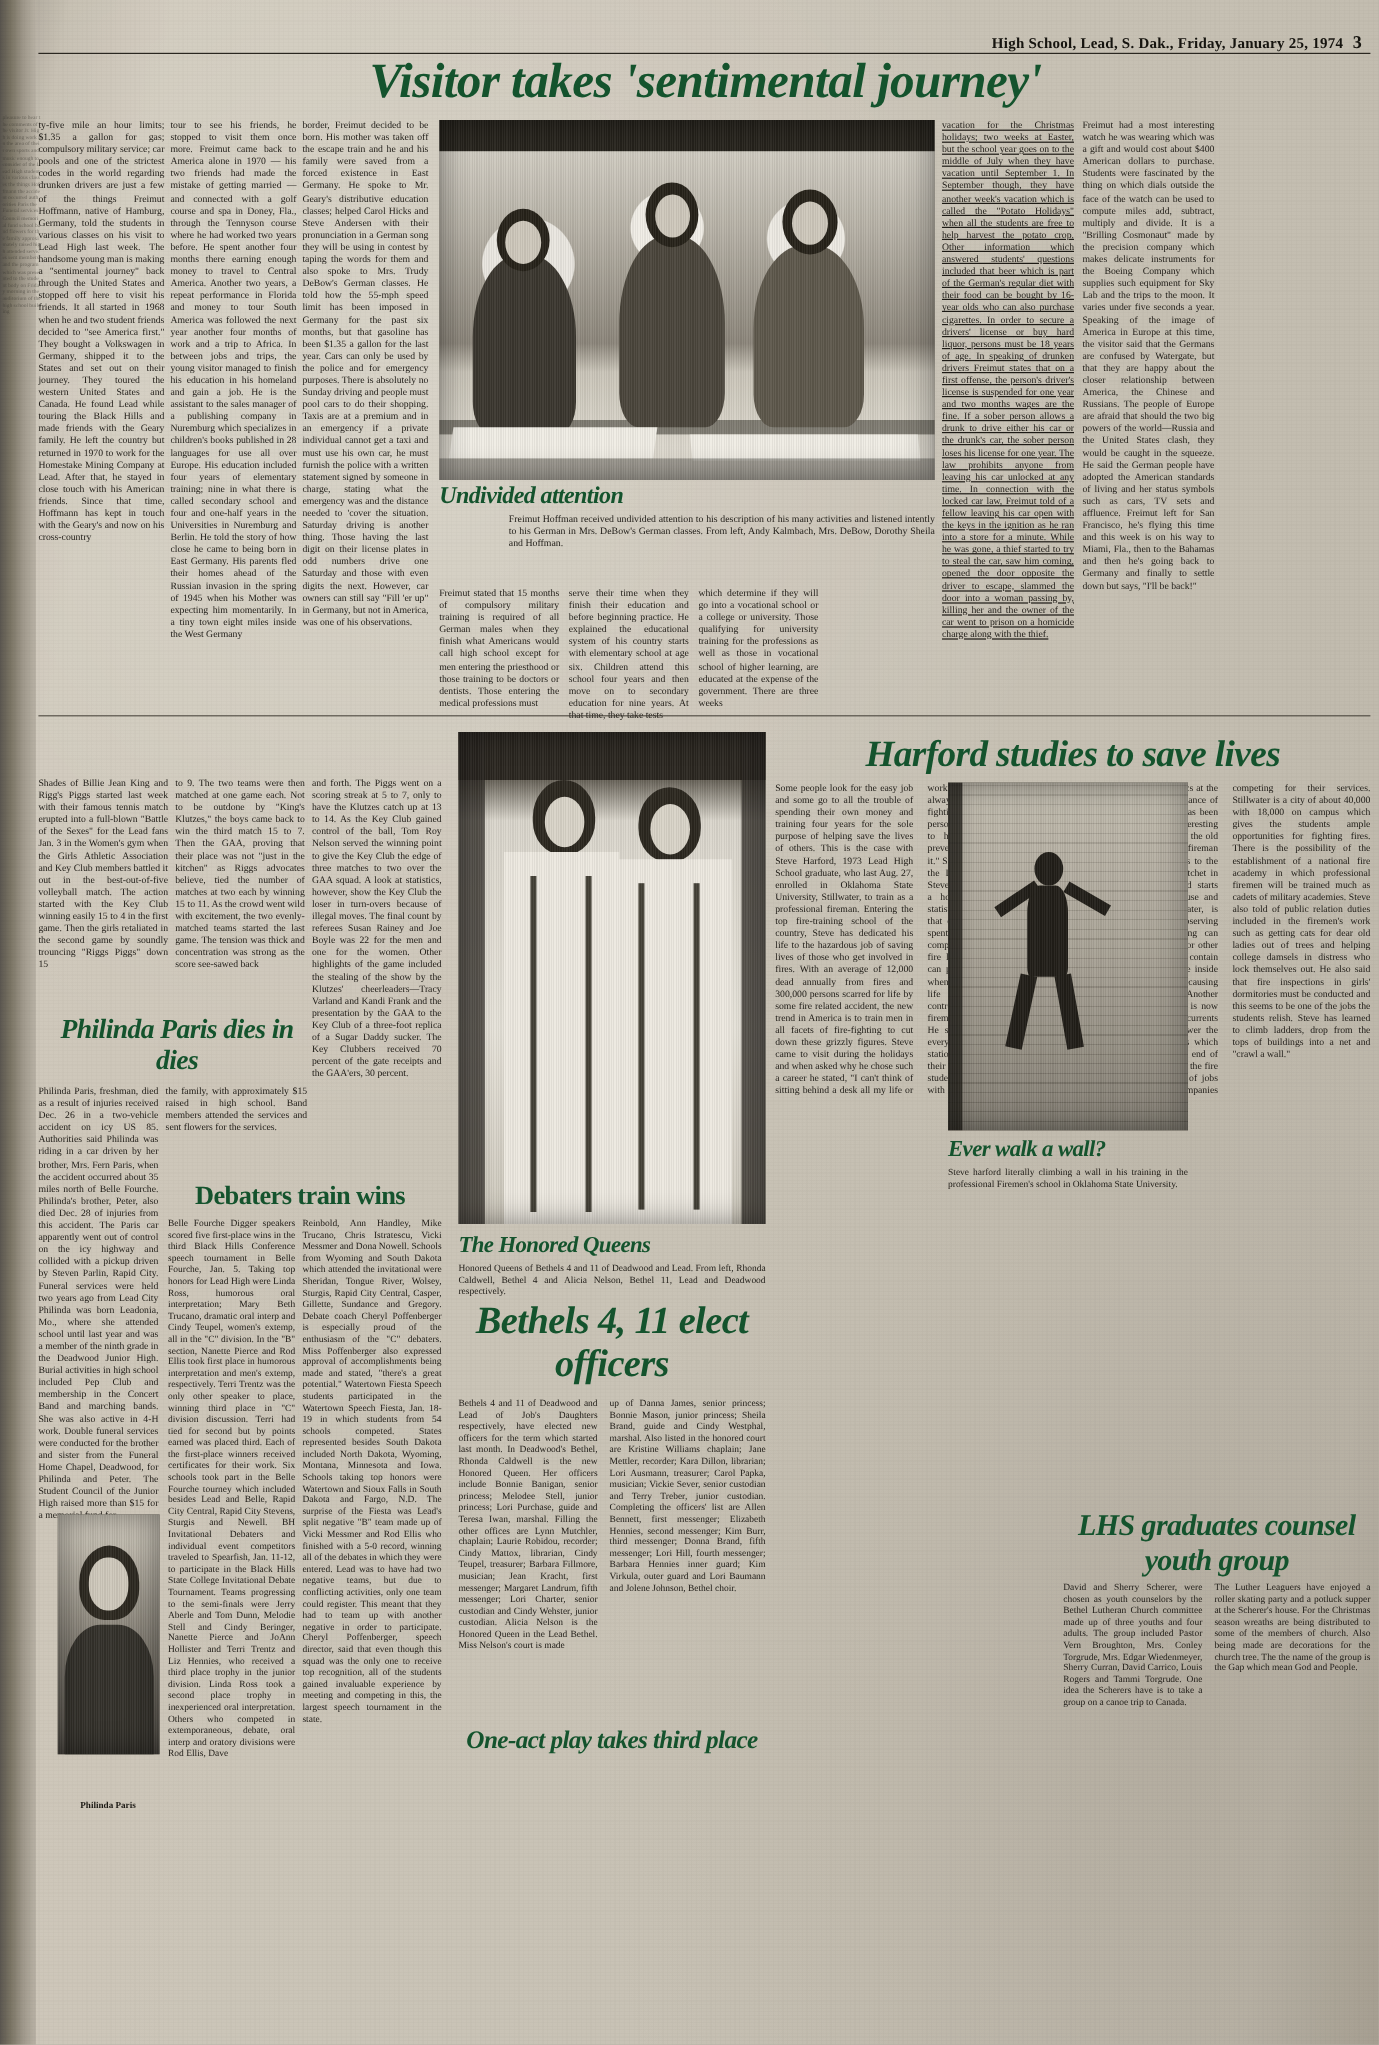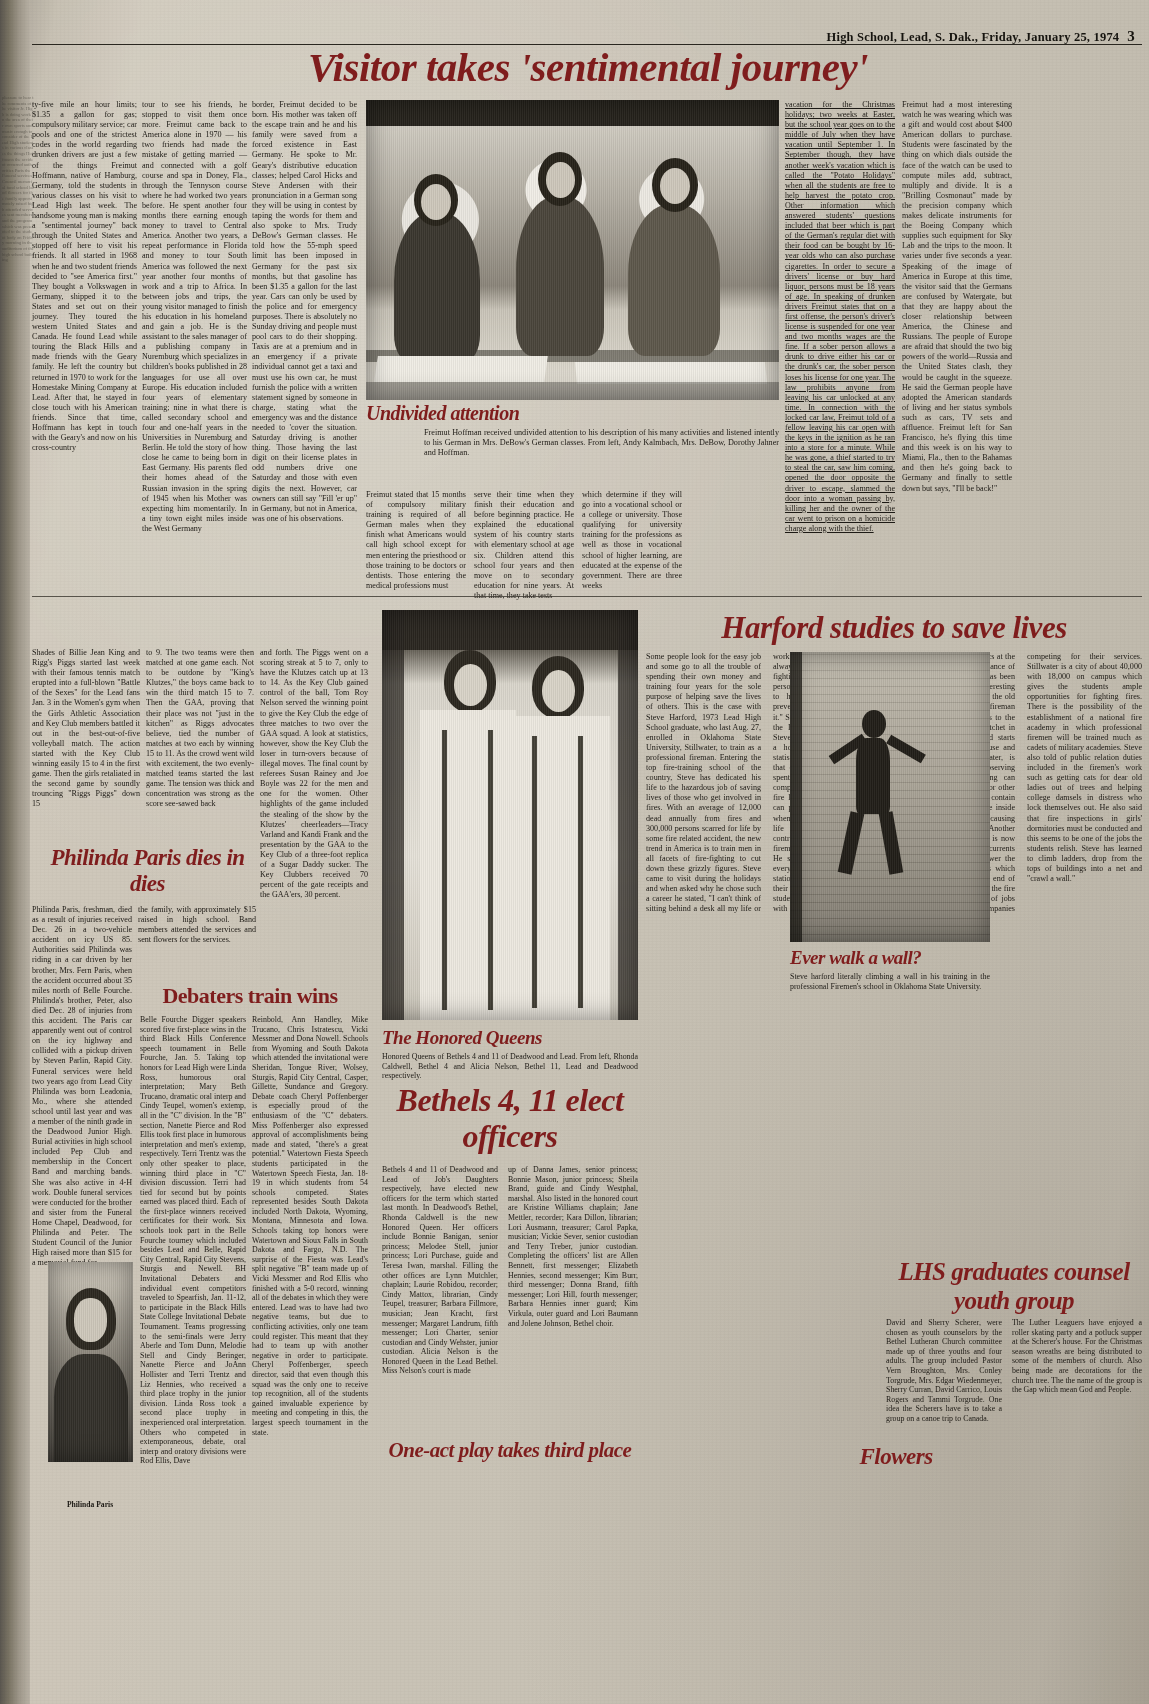--- a/index.html
+++ b/index.html
@@ -45,21 +45,21 @@
     font-family:"Liberation Serif",serif;
     font-weight:bold;font-size:12.5px;color:#16140f;letter-spacing:.2px;
     white-space:nowrap;
   }
   .masthead .pageno{font-size:15px;margin-left:8px;}
   .rule{position:absolute;background:#2a2720;}
 
   
   .hl{
     font-family:"Liberation Serif",serif;
-    font-style:italic;font-weight:bold;color:#7f1d1d;
+    font-style:italic;font-weight:bold;color:#14532d;
     line-height:1.0;letter-spacing:-0.5px;
   }
   .hl-main{font-size:41px;}
   .hl-blk{font-style:normal;font-weight:bold;}
 
   
   .col{
     position:absolute;
     font-family:"Liberation Serif",serif;
     font-size:8.1px;line-height:10.1px;
@@ -185,21 +185,21 @@
     <div class="head" style="left:286px;top:58px;width:46px;height:54px;"></div>
     <div class="face" style="left:294px;top:68px;width:30px;height:36px;"></div>
 
     <div class="desk" style="left:10px;top:256px;width:170px;height:26px;transform:skewX(-8deg);"></div>
     <div class="desk" style="left:210px;top:262px;width:190px;height:22px;transform:skewX(6deg);"></div>
     <div class="dark" style="left:0;top:282px;width:413px;height:18px;opacity:.35;"></div>
     <div class="nzs"></div>
     <div class="vign"></div>
   </div>
   <div class="hl" style="position:absolute;left:336px;top:403px;font-size:20px;">Undivided attention</div>
-  <div class="cap" style="left:394px;top:428px;width:355px;">Freimut Hoffman received undivided attention to his description of his many activities and listened intently to his German in Mrs. DeBow's German classes. From left, Andy Kalmbach, Mrs. DeBow, Dorothy Jahner and Hoffman.</div>
+  <div class="cap" style="left:394px;top:428px;width:355px;">Freimut Hoffman received undivided attention to his description of his many activities and listened intently to his German in Mrs. DeBow's German classes. From left, Andy Kalmbach, Mrs. DeBow, Dorothy Sheila and Hoffman.</div>
 
   <div class="col" style="left:336px;top:490px;width:100px;height:95px;">
     <p class="noind">Freimut stated that 15 months of compulsory military training is required of all German males when they finish what Americans would call high school except for men entering the priesthood or those training to be doctors or dentists. Those entering the medical professions must</p>
   </div>
   <div class="col" style="left:444px;top:490px;width:100px;height:95px;">
     <p class="noind">serve their time when they finish their education and before beginning practice.
 He explained the educational system of his country starts with elementary school at age six. Children attend this school four years and then move on to secondary education for nine years. At that time, they take tests</p>
   </div>
   <div class="col" style="left:552px;top:490px;width:100px;height:95px;">
     <p class="noind">which determine if they will go into a vocational school or a college or university. Those qualifying for university training for the professions as well as those in vocational school of higher learning, are educated at the expense of the government. There are three weeks</p>
@@ -378,21 +378,20 @@
     <p class="noind">David and Sherry Scherer, were chosen as youth counselors by the Bethel Lutheran Church committee made up of three youths and four adults. The group included Pastor Vern Broughton, Mrs. Conley Torgrude, Mrs. Edgar Wiedenmeyer, Sherry Curran, David Carrico, Louis Rogers and Tammi Torgrude.
 One idea the Scherers have is to take a group on a canoe trip to Canada.</p>
   </div>
   <div class="col tiny" style="left:982px;top:1318px;width:130px;height:175px;">
     <p class="noind">The Luther Leaguers have enjoyed a roller skating party and a potluck supper at the Scherer's house.
 For the Christmas season wreaths are being distributed to some of the members of church. Also being made are decorations for the church tree.
 The the name of the group is the Gap which mean God and People.</p>
   </div>
 
   <div class="hl" style="position:absolute;left:620px;top:0px;width:0;height:0;overflow:hidden;">One-act play takes third place</div>
-  <div class="hl" style="position:absolute;left:620px;top:1445px;width:492px;font-size:23px;text-align:center;">Flowers</div>
   <div class="col tiny" style="left:856px;top:1480px;width:116px;height:190px;">
     <p class="noind"></p>
   </div>
   <div class="col tiny" style="left:982px;top:1480px;width:130px;height:190px;">
     <p class="noind"></p>
   </div>
 
   <div class="col tiny" style="left:620px;top:1318px;width:110px;height:170px;"></div>
 
 </div>

